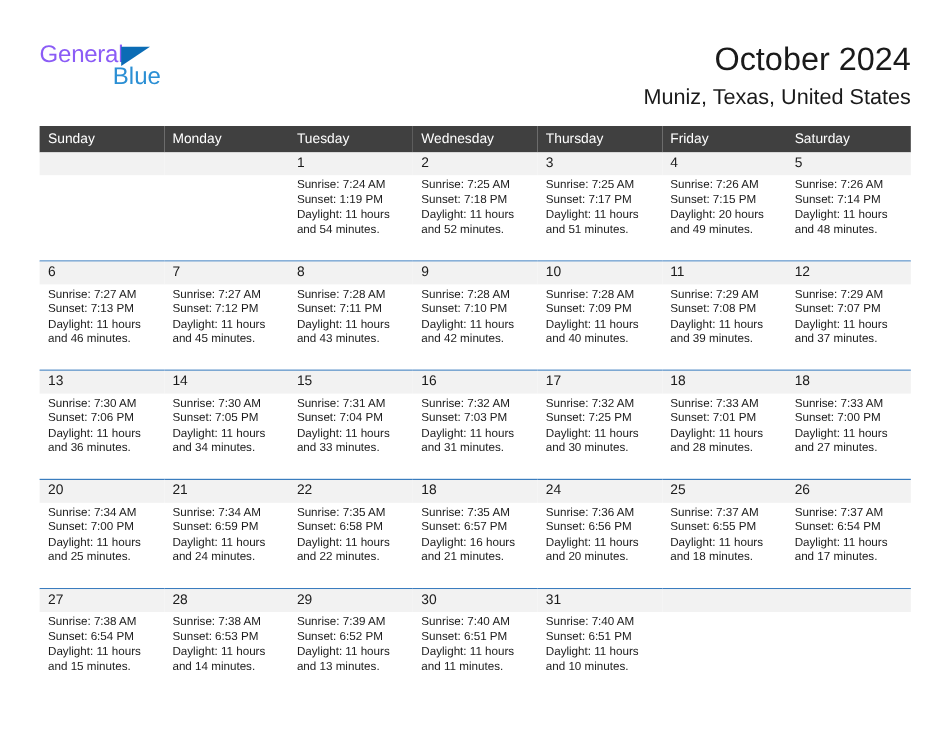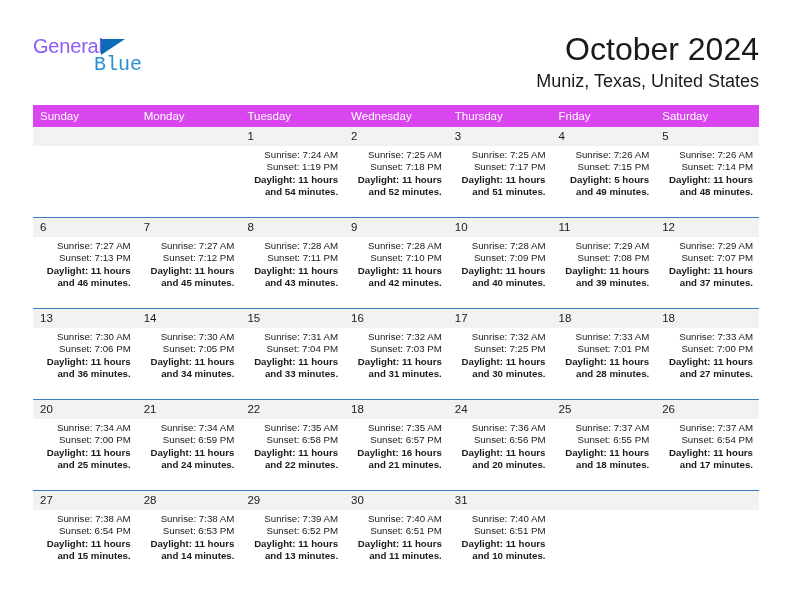--- a/index.html
+++ b/index.html
@@ -47,30 +47,30 @@
     top: 4px;
     width: 0; height: 0;
     border-left: 24px solid #0b6cb5;
     border-bottom: 16px solid transparent;
   }
   .logo-blue {
     position: absolute;
     left: 61px; top: 18px;
     font-size: 20px;
     color: #2b8fd4;
-    font-family: Liberation Mono, monospace;
+    font-family: Liberation Sans, sans-serif;
   }
   .title-block {
     position: absolute;
     right: 0;
     top: 0;
     text-align: right;
   }
   .cal-title {
-    font-size: 32px;
+    font-size: 27px;
     color: #1a1a1a;
     font-weight: normal;
     line-height: 32px;
     margin: 0;
     white-space: nowrap;
   }
   .cal-subtitle {
     font-size: 18px;
     color: #1a1a1a;
     line-height: 20px;
@@ -84,21 +84,21 @@
     left: 33px;
     top: 105px;
     width: 726px;
   }
   .cal-table {
     width: 726px;
     border-collapse: collapse;
     table-layout: fixed;
   }
   .cal-table th {
-    background: #d946ef;
+    background: #404040;
     color: #ffffff;
     font-size: 11.5px;
     font-weight: normal;
     text-align: left;
     padding: 5px 0 5px 7px;
     height: 21px;
     border: none;
   }
   .week-row td {
     vertical-align: top;
@@ -123,24 +123,23 @@
     line-height: 13px;
   }
   .cell-empty .daynum {
     color: transparent;
   }
   .details {
     padding: 3px 6px 0 7px;
     font-size: 9.7px;
     line-height: 12.4px;
     color: #1a1a1a;
-    text-align: right;
   }
   .details div { white-space: nowrap; }
-  .details .wrap { white-space: normal; font-weight: bold; }
+  .details .wrap { white-space: normal; }
 </style>
 </head>
 <body>
 
 <div class="page">
 
   <div class="header">
 
     <div class="logo">
       <span class="logo-general">General</span>
@@ -209,21 +208,21 @@
                   <div class="wrap">Daylight: 11 hours and 51 minutes.</div>
                 </div>
               </div>
             </td>
             <td>
               <div class="cell-inner">
                 <span class="daynum">4</span>
                 <div class="details">
                   <div>Sunrise: 7:26 AM</div>
                   <div>Sunset: 7:15 PM</div>
-                  <div class="wrap">Daylight: 5 hours and 49 minutes.</div>
+                  <div class="wrap">Daylight: 20 hours and 49 minutes.</div>
                 </div>
               </div>
             </td>
             <td>
               <div class="cell-inner">
                 <span class="daynum">5</span>
                 <div class="details">
                   <div>Sunrise: 7:26 AM</div>
                   <div>Sunset: 7:14 PM</div>
                   <div class="wrap">Daylight: 11 hours and 48 minutes.</div>

